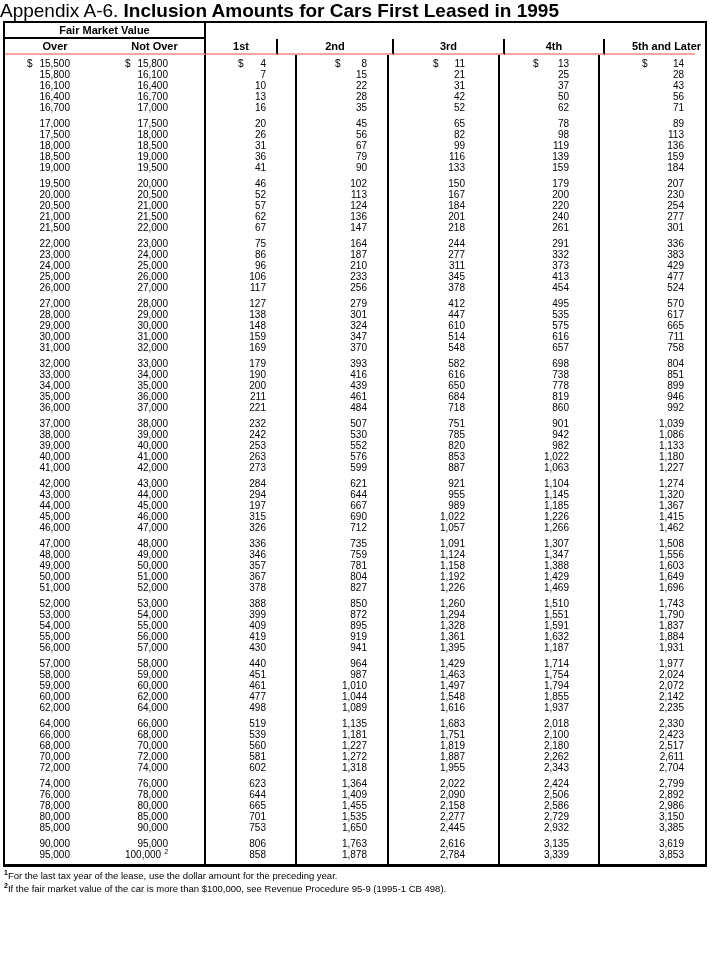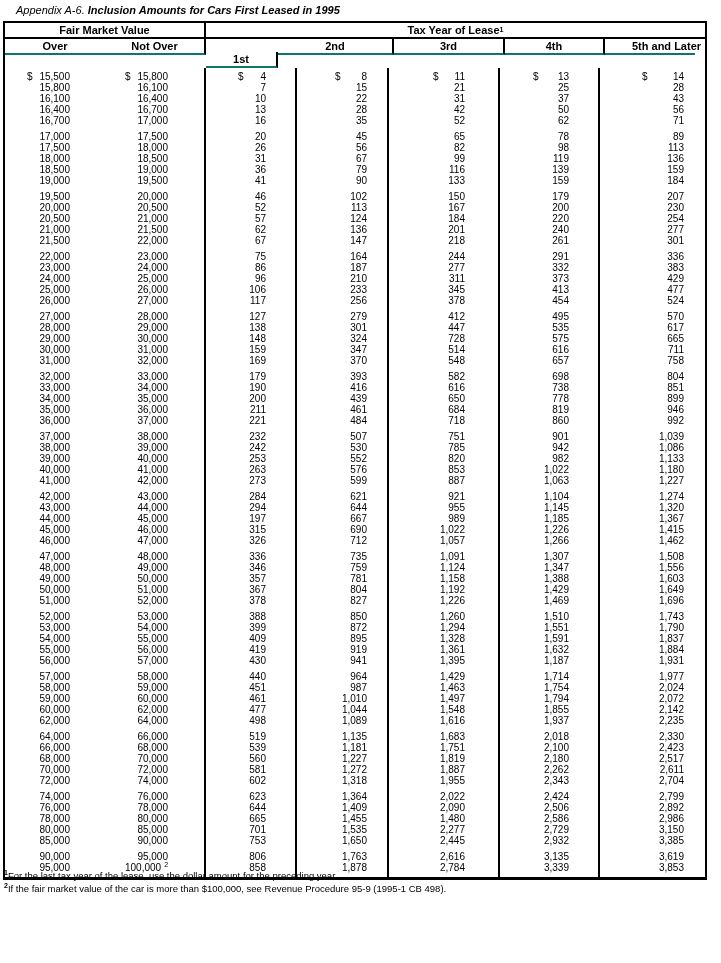--- a/index.html
+++ b/index.html
@@ -5,47 +5,47 @@
   * { margin: 0; padding: 0; box-sizing: border-box; }
   html, body {
     width: 721px; height: 963px;
     background: #ffffff; color: #000000;
     font-family: "Liberation Sans", "DejaVu Sans", sans-serif;
     overflow: hidden;
   }
   .page { position: relative; width: 721px; height: 963px; }
 
   .title {
-    position: absolute; left: 16px; top: 3px;
-    font-size: 11px; line-height: 15px; white-space: nowrap; font-style: italic;
+    position: absolute; left: 0; top: 3px;
+    font-size: 19px; line-height: 15px; white-space: nowrap;
   }
   .title .prefix { font-weight: normal; }
   .title .main { font-weight: bold; }
 
   .itable {
     position: absolute; left: 3px; top: 21px; width: 704px;
     border: 2px solid #000; border-bottom-width: 3px;
     background: #fff;
   }
 
   .hrow { display: flex; width: 700px; }
   .hrow1 .hcell { height: 16px; border-bottom: 2px solid #000; }
-  .hrow2 .hcell { height: 16px; border-bottom: 2px solid #0f766e; }
+  .hrow2 .hcell { height: 16px; border-bottom: 2px solid #fca5a5; }
   .hcell {
     display: flex; align-items: center; justify-content: center;
     font-weight: bold; font-size: 11px; white-space: nowrap;
   }
   .hcell sup { font-size: 7px; font-weight: bold; vertical-align: super; line-height: 0; }
   .br { border-right: 2px solid #000; }
 
   .h-fmv  { width: 201px; }
   .h-tax  { width: 499px; }
   .h-over { width: 100px; }
   .h-noto { width: 101px; }
-  .h-c2   { width: 72px; margin-top: 13px; }
+  .h-c2   { width: 72px; }
   .h-c3   { width: 116px; }
   .h-c4   { width: 111px; }
   .h-c5   { width: 100px; }
   .h-c6   { width: 90px; padding-left: 33px; }
 
   .tbody { position: relative; width: 700px; padding: 3px 0 4px 0; }
   .vdiv { position: absolute; top: 0; bottom: 0; width: 2px; background: #000; z-index: 2; }
   .vd0 { left: 199px; } .vd1 { left: 290px; } .vd2 { left: 382px; }
   .vd3 { left: 493px; } .vd4 { left: 593px; }
 
@@ -80,24 +80,20 @@
   <div class="title">
     <span class="prefix">Appendix A-6.</span>
     <span> </span>
     <span class="main">Inclusion Amounts for Cars First Leased in 1995</span>
   </div>
 
   <div class="itable">
 
     <div class="hrow hrow1">
       <div class="hcell h-fmv br">Fair Market Value</div>
-      <div class="hcell h-tax">
-        <span>Tax Year of Lease</span>
-          <sup>1</sup>
-      </div>
     </div>
 
     <div class="hrow hrow2">
       <div class="hcell h-over">Over</div>
       <div class="hcell h-noto br">Not Over</div>
       <div class="hcell h-c2 br">1st</div>
       <div class="hcell h-c3 br">2nd</div>
       <div class="hcell h-c4 br">3rd</div>
       <div class="hcell h-c5 br">4th</div>
       <div class="hcell h-c6">5th and Later</div>
@@ -1107,21 +1103,21 @@
             </div>
             <div class="cell c3">
               <span class="numbox">
                 <span class="dollar"></span>
                 <span class="num">324</span>
               </span>
             </div>
             <div class="cell c4">
               <span class="numbox">
                 <span class="dollar"></span>
-                <span class="num">728</span>
+                <span class="num">610</span>
               </span>
             </div>
             <div class="cell c5">
               <span class="numbox">
                 <span class="dollar"></span>
                 <span class="num">575</span>
               </span>
             </div>
             <div class="cell c6">
               <span class="numbox">
@@ -2883,21 +2879,21 @@
             </div>
             <div class="cell c3">
               <span class="numbox">
                 <span class="dollar"></span>
                 <span class="num">1,455</span>
               </span>
             </div>
             <div class="cell c4">
               <span class="numbox">
                 <span class="dollar"></span>
-                <span class="num">1,480</span>
+                <span class="num">2,158</span>
               </span>
             </div>
             <div class="cell c5">
               <span class="numbox">
                 <span class="dollar"></span>
                 <span class="num">2,586</span>
               </span>
             </div>
             <div class="cell c6">
               <span class="numbox">

